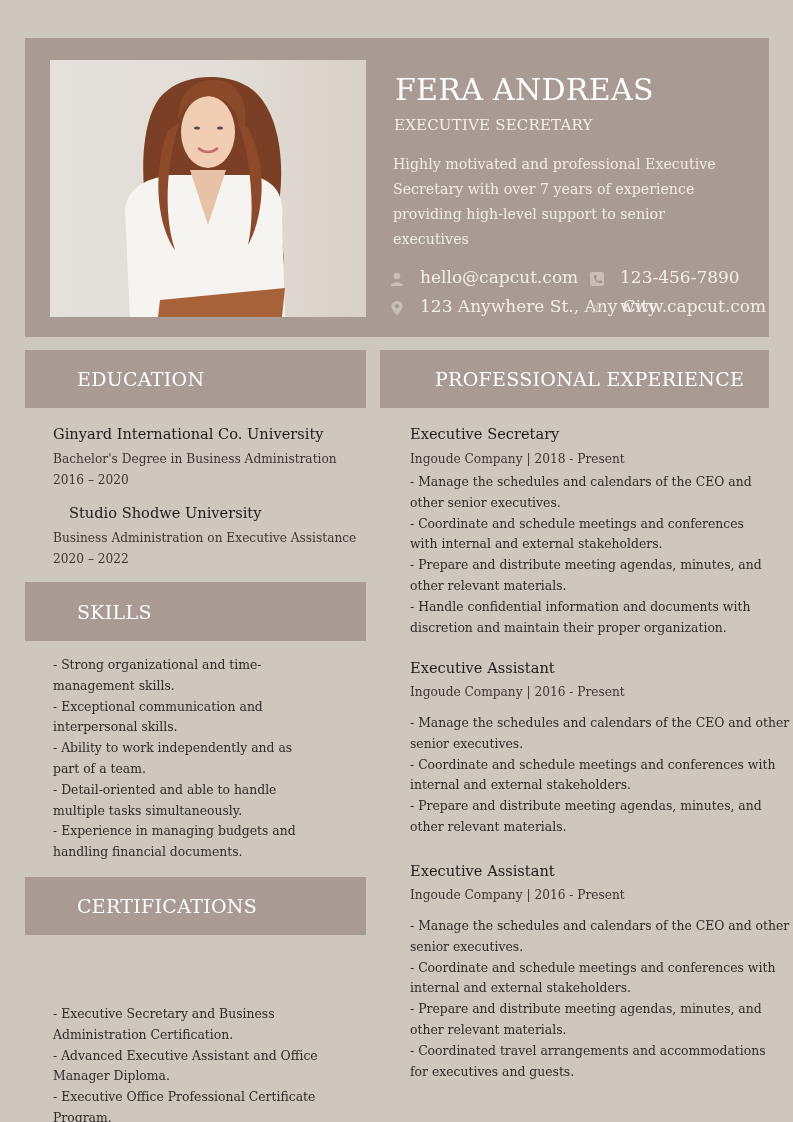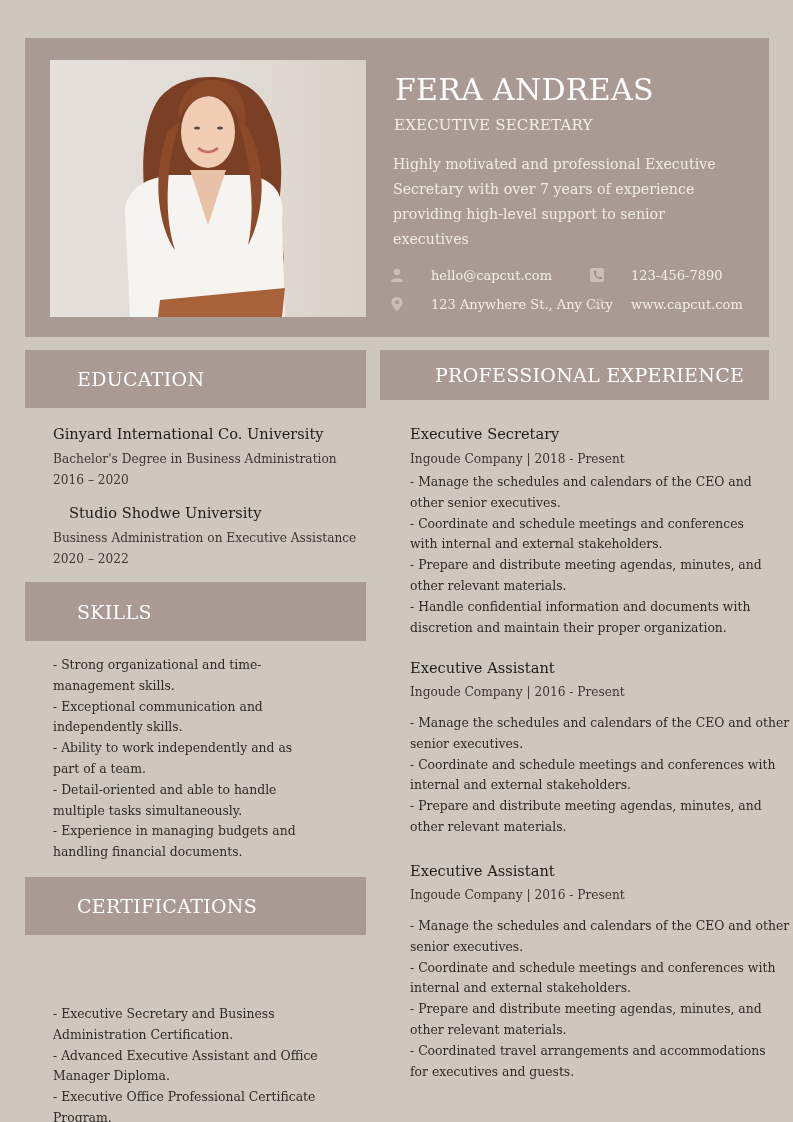--- a/index.html
+++ b/index.html
@@ -29,22 +29,22 @@
   }
   .role {
     left: 394px; top: 116px;
     font-size: 15px; color: #f4efe9; letter-spacing: 0.2px; white-space: nowrap;
   }
   .summary {
     left: 393px; top: 152px; width: 350px;
     font-size: 14.2px; line-height: 25px; color: #f1ece6;
   }
   .contact {
-    font-size: 13px; color: #f3eee8; white-space: nowrap;
-    display: flex; align-items: flex-end; gap: 26px;
+    font-size: 17px; color: #f3eee8; white-space: nowrap;
+    display: flex; align-items: flex-end; gap: 15px;
   }
   .contact .ico { width: 16px; height: 16px; display: inline-block; }
   .section-box {
     background: #a99a93; color: #ffffff;
     font-size: 19px; letter-spacing: 0.3px;
     display: flex; align-items: center; padding-left: 24px;
   }
   .section-box span { padding-left: 28px; }
   .entry-title { font-size: 14.6px; color: #1f1b19; white-space: nowrap; }
   .entry-sub { font-size: 12.2px; color: #3c3532; white-space: nowrap; }
@@ -135,42 +135,42 @@
 <div class="abs entry-sub" style="left:53px; top:531px;">Business Administration on Executive Assistance</div>
 <div class="abs entry-sub" style="left:53px; top:552px;">2020 – 2022</div>
 
 <div class="abs section-box" style="left:25px; top:582px; width:341px; height:59px;">
   <span>SKILLS</span>
 </div>
 <div class="abs bullets" style="left:53px; top:655px;">
   <div>- Strong organizational and time-</div>
   <div>management skills.</div>
   <div>- Exceptional communication and</div>
-  <div>independently skills.</div>
+  <div>interpersonal skills.</div>
   <div>- Ability to work independently and as</div>
   <div>part of a team.</div>
   <div>- Detail-oriented and able to handle</div>
   <div>multiple tasks simultaneously.</div>
   <div>- Experience in managing budgets and</div>
   <div>handling financial documents.</div>
 </div>
 
 <div class="abs section-box" style="left:25px; top:877px; width:341px; height:58px;">
   <span>CERTIFICATIONS</span>
 </div>
 <div class="abs bullets" style="left:53px; top:988px;margin-top:16px;">
   <div>- Executive Secretary and Business</div>
   <div>Administration Certification.</div>
   <div>- Advanced Executive Assistant and Office</div>
   <div> Manager Diploma.</div>
   <div>- Executive Office Professional Certificate</div>
   <div>Program.</div>
 </div>
 
-<div class="abs section-box" style="left:380px; top:350px; width:389px; height:50px;">
+<div class="abs section-box" style="left:380px; top:350px; width:389px; height:58px;">
   <span style="padding-left:31px;">PROFESSIONAL EXPERIENCE</span>
 </div>
 
 <div class="abs entry-title" style="left:410px; top:425px;">Executive Secretary</div>
 <div class="abs entry-sub" style="left:410px; top:452px;">Ingoude Company | 2018 - Present</div>
 <div class="abs bullets" style="left:410px; top:472px;">
   <div>- Manage the schedules and calendars of the CEO and</div>
   <div>other senior executives.</div>
   <div>- Coordinate and schedule meetings and conferences</div>
   <div>with internal and external stakeholders.</div>

